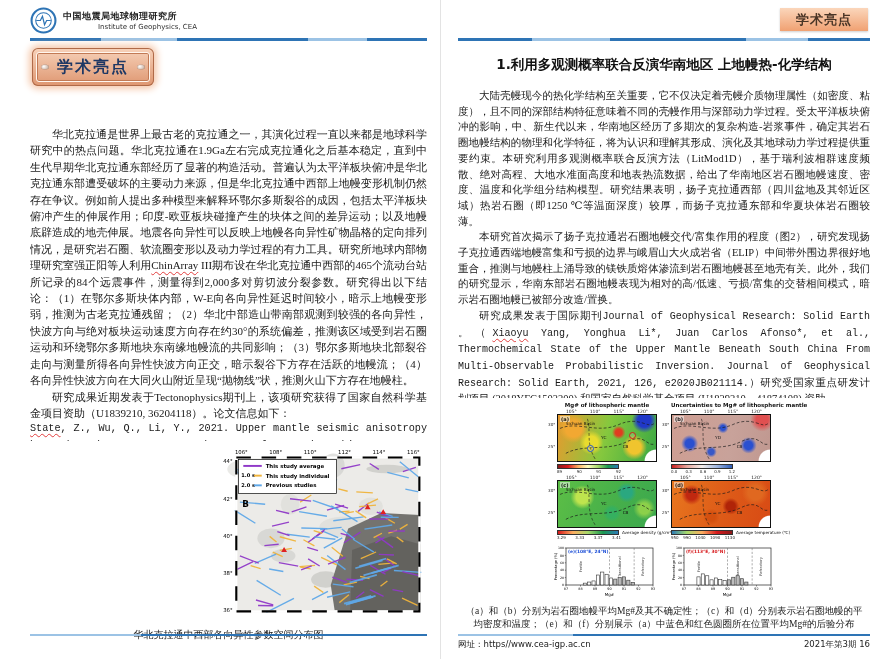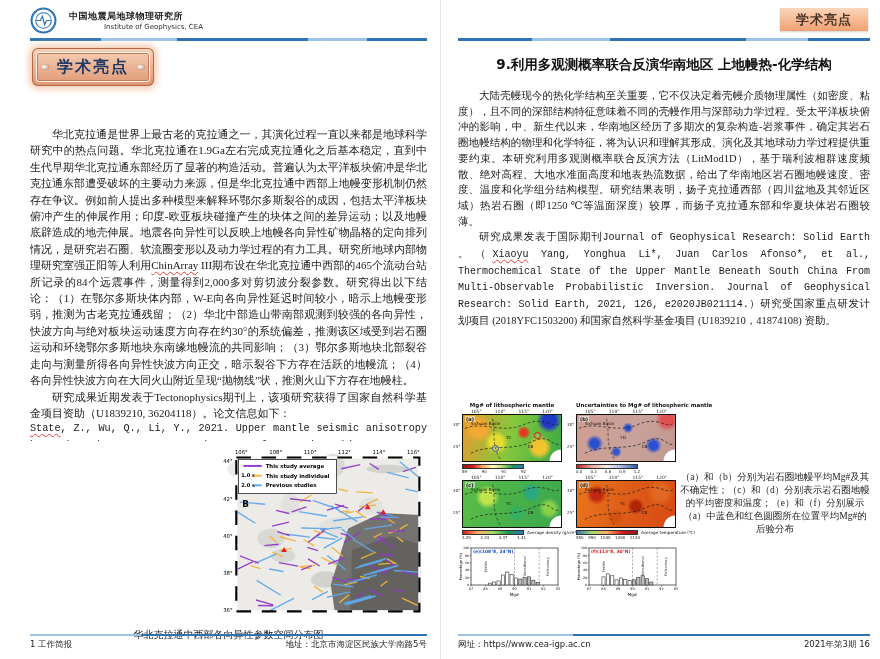--- a/index.html
+++ b/index.html
@@ -7,21 +7,21 @@
   .spread{position:relative;width:880px;height:659px;overflow:hidden;background:#fff;}
   .divider{position:absolute;left:440px;top:0;width:1px;height:659px;background:#e3e3e3;}
   .page{position:absolute;top:0;width:440px;height:659px;}
   .page.pleft{left:0;}
   .page.pright{left:440px;}
   .inner{position:absolute;top:0;bottom:0;}
   .pleft .inner{left:30px;right:13px;}
   .pright .inner{left:18px;right:10px;}
 
   
-  .brand{position:absolute;top:7px;left:0;display:flex;gap:12px;align-items:center;}
+  .brand{position:absolute;top:7px;left:0;display:flex;gap:6px;align-items:center;}
   .logo{width:27px;height:27px;flex:0 0 27px;}
   .brand-txt{display:flex;flex-direction:column;line-height:1.15;}
   .brand-cn{font:bold 9px "DejaVu Sans",sans-serif;color:#1f1f1f;letter-spacing:.5px;}
   .brand-en{font:7px "DejaVu Sans",sans-serif;color:#2f2f2f;padding-left:35px;}
   .rule{position:absolute;top:38px;left:0;right:0;height:3px;
     background:linear-gradient(90deg,#2e74b5 0 18%,#9cc3e5 18% 37%,#2e74b5 37% 70%,#9cc3e5 70% 85%,#2e74b5 85% 100%);}
   .badge-r{position:absolute;top:8px;right:2px;width:88px;height:23px;display:flex;align-items:center;justify-content:center;
     background:linear-gradient(180deg,#fbd6bb,#f0a172);box-shadow:0 1px 2px rgba(0,0,0,.2);
     font:bold 13px "DejaVu Sans",sans-serif;color:#4a3526;letter-spacing:1px;}
 
@@ -47,21 +47,21 @@
   .para.noindent{text-indent:0;}
   .para.mono{font-family:"Liberation Mono","DejaVu Sans Mono",monospace;font-size:10.2px;}
   .mono{font-family:"Liberation Mono","DejaVu Sans Mono",monospace;font-size:10px;}
   .sq{text-decoration:underline;text-decoration-style:wavy;text-decoration-color:#e23c3c;text-decoration-thickness:1px;text-underline-offset:2px;margin-top:24px;}
 
   
   .lfig{position:absolute;top:446px;right:0;width:208px;}
   .lcaption{position:absolute;top:628px;left:0;right:0;text-align:center;font-size:10px;color:#222;}
 
   
-  .rfig{position:absolute;top:402px;left:0;right:0;display:flex;flex-direction:row;align-items:center;}
+  .rfig{position:absolute;top:402px;left:0;right:0;display:flex;flex-direction:column;align-items:center;}
   .rrow{display:flex;gap:14px;justify-content:center;}
   .ptitle{width:100px;text-align:center;font:bold 5.5px "DejaVu Sans",sans-serif;white-space:nowrap;color:#111;}
   .ticksrow{margin-top:1px;}
   .ttick{width:100px;display:flex;justify-content:space-between;padding:0 9px;box-sizing:border-box;
     font:4.5px "DejaVu Sans",sans-serif;color:#222;}
   .panel{position:relative;width:100px;height:48px;border:1.2px solid #111;box-sizing:border-box;}
   .panel svg.bnd{position:absolute;inset:0;width:100%;height:100%;}
   .pkey{position:absolute;left:2px;top:1px;font:bold 5px "DejaVu Sans",sans-serif;color:#111;background:rgba(255,255,255,.5);padding:0 1px;}
   .place{position:absolute;font:4.2px "DejaVu Sans",sans-serif;color:#111;white-space:nowrap;}
   .ltick{position:absolute;left:-10px;font:4.2px "DejaVu Sans",sans-serif;color:#222;}
@@ -316,37 +316,34 @@
               <text x="-3" y="7" font-size="5.5" text-anchor="end">44°</text>
               <text x="-3" y="45.2" font-size="5.5" text-anchor="end">42°</text>
               <text x="-3" y="83.4" font-size="5.5" text-anchor="end">40°</text>
               <text x="-3" y="121.60000000000001" font-size="5.5" text-anchor="end">38°</text>
               <text x="-3" y="159.8" font-size="5.5" text-anchor="end">36°</text>
             </svg></div>
         </div>
       <div class="lcaption">华北克拉通中西部各向异性参数空间分布图</div>
 
       <div class="footrule"></div>
-      <div class="footer">
-        <span>1 工作简报</span>
-        <span>地址：北京市海淀区民族大学南路5号</span>
-      </div>
     </div>
   </div>
 
   <div class="divider"></div>
 
   <div class="page pright">
     <div class="inner">
       <div class="badge-r">学术亮点</div>
       <div class="rule"></div>
 
-      <div class="title">9.利用多观测概率联合反演华南地区 上地幔热-化学结构</div>
+      <div class="title">1.利用多观测概率联合反演华南地区 上地幔热-化学结构</div>
       <div class="body" id="rbody">
           <div class="para"><span>大陆壳幔现今的热化学结构至关重要，它不仅决定着壳幔介质物理属性（如密度、粘度），且不同的深部结构特征意味着不同的壳幔作用与深部动力学过程。受太平洋板块俯冲的影响，中、新生代以来，华南地区经历了多期次的复杂构造-岩浆事件，确定其岩石圈地幔结构的物理和化学特征，将为认识和理解其形成、演化及其地球动力学过程提供重要约束。本研究利用多观测概率联合反演方法（LitMod1D），基于瑞利波相群速度频散、绝对高程、大地水准面高度和地表热流数据，给出了华南地区岩石圈地幔速度、密度、温度和化学组分结构模型。研究结果表明，扬子克拉通西部（四川盆地及其邻近区域）热岩石圈（即1250 ℃等温面深度）较厚，而扬子克拉通东部和华夏块体岩石圈较薄。</span></div>
+          <div class="para"><span>本研究首次揭示了扬子克拉通岩石圈地幔交代/富集作用的程度（图2），研究发现扬子克拉通西端地幔富集和亏损的边界与峨眉山大火成岩省（ELIP）中间带外围边界很好地重合，推测与地幔柱上涌导致的镁铁质熔体渗流到岩石圈地幔甚至地壳有关。此外，我们的研究显示，华南东部岩石圈地幔表现为相对的高/低速、亏损/富集的交替相间模式，暗示岩石圈地幔已被部分改造/置换。</span></div>
           <div class="para"><span>研究成果发表于国际期刊</span><span class="mono">Journal of Geophysical Research: Solid Earth</span><span> 。（</span><span class="mono sq">Xiaoyu</span><span class="mono"> Yang, Yonghua Li*, Juan Carlos Afonso*, et al., Thermochemical State of the Upper Mantle Beneath South China From Multi-Observable Probabilistic Inversion. Journal of Geophysical Research: Solid Earth, 2021, 126, e2020JB021114.</span><span>）研究受国家重点研发计划项目 (2018YFC1503200) 和国家自然科学基金项目 (U1839210，41874108) 资助。</span></div>
         </div>
 
       <div class="rfig">
         <div id="rfig">
             <div class="rrow">
               <div class="ptitle">Mg# of lithospheric mantle</div>
               <div class="ptitle">Uncertainties to Mg# of lithospheric mantle</div>
             </div>
             <div class="rrow ticksrow">

